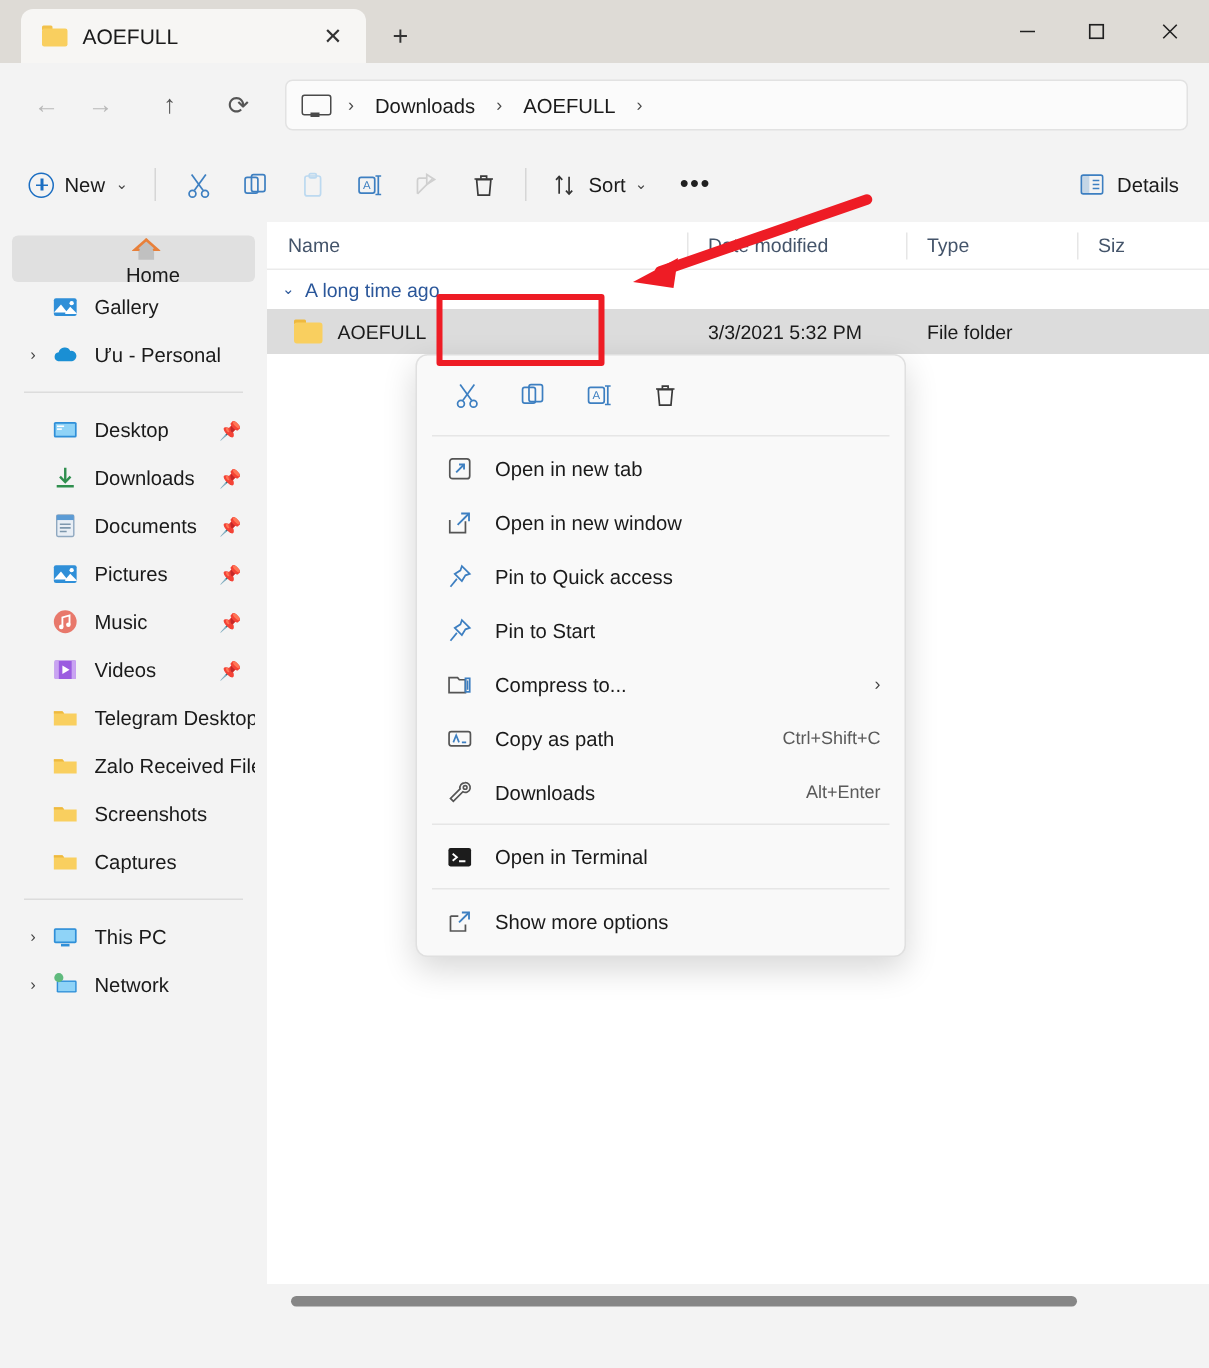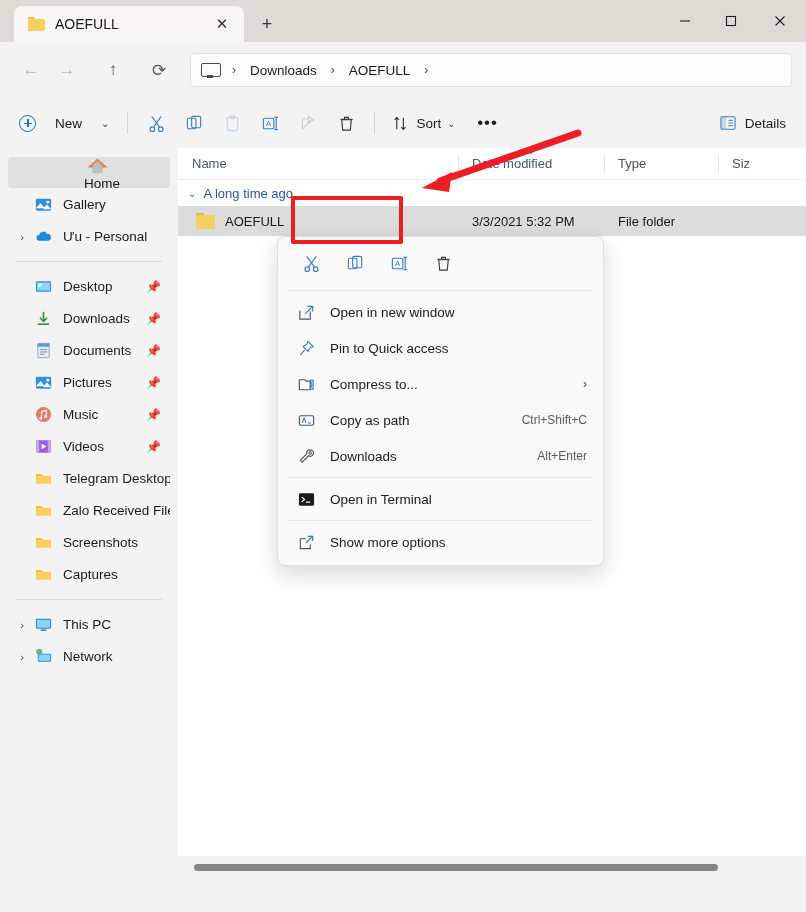--- a/index.html
+++ b/index.html
@@ -98,21 +98,21 @@
   .search-ph { flex: 1; white-space: nowrap; }
   .search-ico { font-size: 13px; color: #444; }
 
   
   .toolbar {
     position: absolute; left: 0; top: 98px; width: 806px; height: 50px;
     background: #f3f3f3;
     display: flex; align-items: center; padding: 0 10px;
   }
   .tb-new {
-    display: flex; align-items: center; gap: 19px; height: 34px;
+    display: flex; align-items: center; gap: 7px; height: 34px;
     padding: 0 9px; border-radius: 5px; font-size: 13.5px; color: #1a1a1a;
   }
   .plus-circle {
     width: 17px; height: 17px; border-radius: 50%; border: 1.4px solid #1b6ec2;
     position: relative; flex: none;
   }
   .plus-circle::before, .plus-circle::after {
     content:""; position:absolute; background:#1b6ec2;
   }
   .plus-circle::before { left: 3.5px; top: 7px; width: 8px; height: 1.5px; }
@@ -658,20 +658,31 @@
           <path d="M5 6 h10 l-1 11 H6 Z" fill="none" stroke="#3a3a3a" stroke-width="1.2"></path>
           <line x1="3.5" y1="5.6" x2="16.5" y2="5.6" stroke="#3a3a3a" stroke-width="1.2"></line>
           <path d="M8 5.5 V3.6 h4 V5.5" fill="none" stroke="#3a3a3a" stroke-width="1.2"></path>
         </svg>
       </div>
     </div>
 
     <div class="ctx-sep"></div>
 
 
+    <div class="ctx-item">
+      <span class="ctx-ico">
+        <svg width="19" height="19" viewBox="0 0 20 20">
+          <rect x="3" y="3" width="14" height="14" rx="2" fill="none" stroke="#555" stroke-width="1.2"></rect>
+          <path d="M7.5 12.5 L13 7" stroke="#3d7fc1" stroke-width="1.3"></path>
+          <path d="M9.5 7 H13 V10.5" fill="none" stroke="#3d7fc1" stroke-width="1.3"></path>
+        </svg>
+      </span>
+      <span class="ctx-label">Open in new tab</span>
+      <span class="ctx-accel"></span>
+    </div>
 
     <div class="ctx-item">
       <span class="ctx-ico">
         <svg width="19" height="19" viewBox="0 0 20 20">
           <path d="M3 8 V17 H14 V9" fill="none" stroke="#555" stroke-width="1.2"></path>
           <path d="M8.5 11.5 L16.5 3.5" stroke="#3d7fc1" stroke-width="1.3"></path>
           <path d="M11 3.5 H16.5 V9" fill="none" stroke="#3d7fc1" stroke-width="1.3"></path>
         </svg>
       </span>
       <span class="ctx-label">Open in new window</span>
@@ -682,20 +693,30 @@
       <span class="ctx-ico">
         <svg width="19" height="19" viewBox="0 0 20 20">
           <path d="M11.5 2.5 L17 8 L14 9 L11.5 13 L6.5 8 L10.5 5.5 Z" fill="none" stroke="#3d7fc1" stroke-width="1.2"></path>
           <line x1="8" y1="11.5" x2="3.5" y2="17" stroke="#3d7fc1" stroke-width="1.2"></line>
         </svg>
       </span>
       <span class="ctx-label">Pin to Quick access</span>
       <span class="ctx-accel"></span>
     </div>
 
+    <div class="ctx-item">
+      <span class="ctx-ico">
+        <svg width="19" height="19" viewBox="0 0 20 20">
+          <path d="M11.5 2.5 L17 8 L14 9 L11.5 13 L6.5 8 L10.5 5.5 Z" fill="none" stroke="#3d7fc1" stroke-width="1.2"></path>
+          <line x1="8" y1="11.5" x2="3.5" y2="17" stroke="#3d7fc1" stroke-width="1.2"></line>
+        </svg>
+      </span>
+      <span class="ctx-label">Pin to Start</span>
+      <span class="ctx-accel"></span>
+    </div>
 
     <div class="ctx-item">
       <span class="ctx-ico">
         <svg width="19" height="19" viewBox="0 0 20 20">
           <path d="M2.5 5 h6 l1.2 1.5 H14 v9 H2.5 Z" fill="none" stroke="#555" stroke-width="1.2"></path>
           <rect x="14" y="5.5" width="3" height="9.5" fill="none" stroke="#3d7fc1" stroke-width="1.2"></rect>
           <line x1="15.5" y1="7" x2="15.5" y2="13.5" stroke="#3d7fc1" stroke-width="1.1"></line>
         </svg>
       </span>
       <span class="ctx-label">Compress to...</span>

